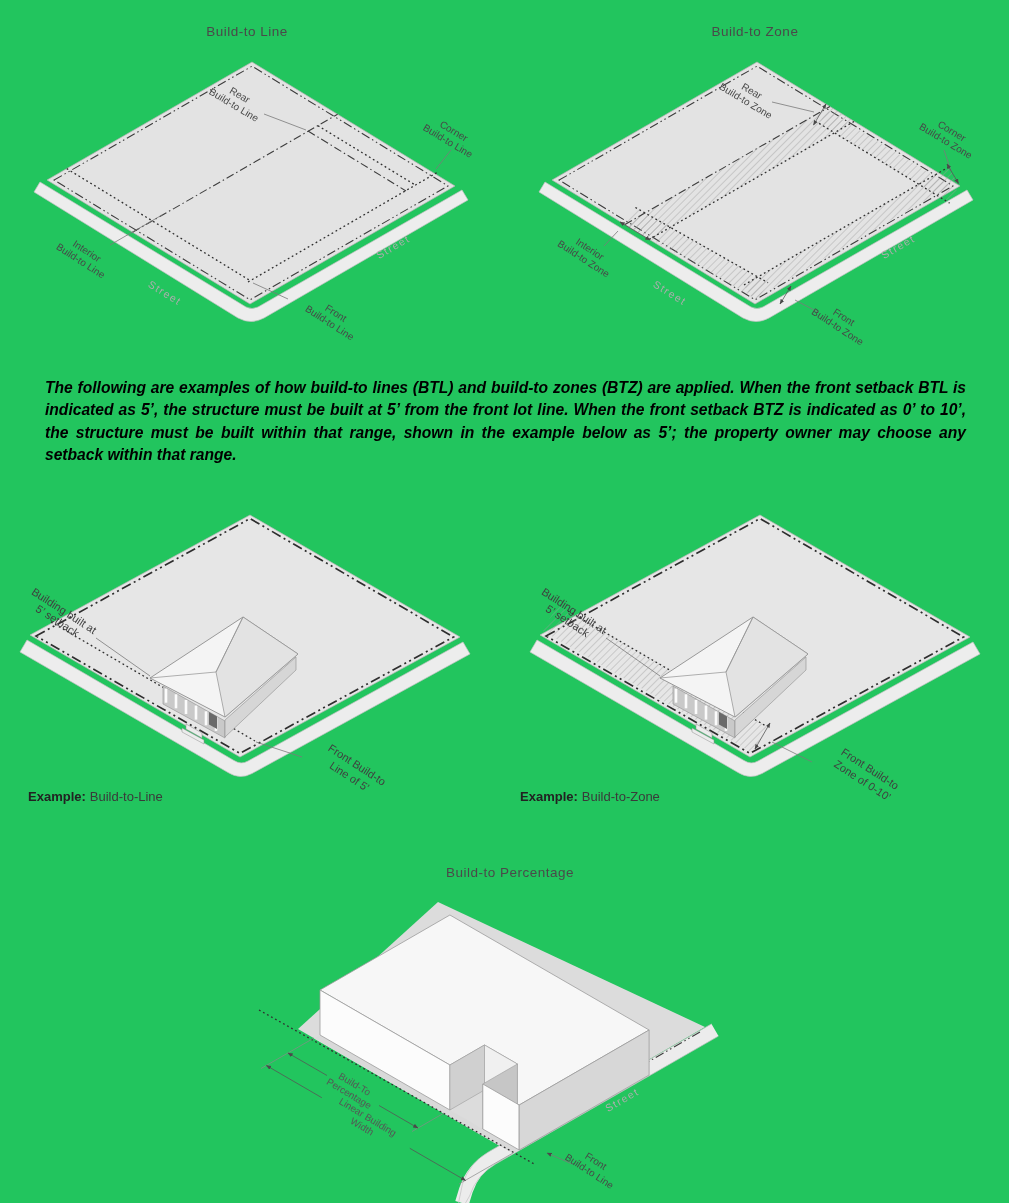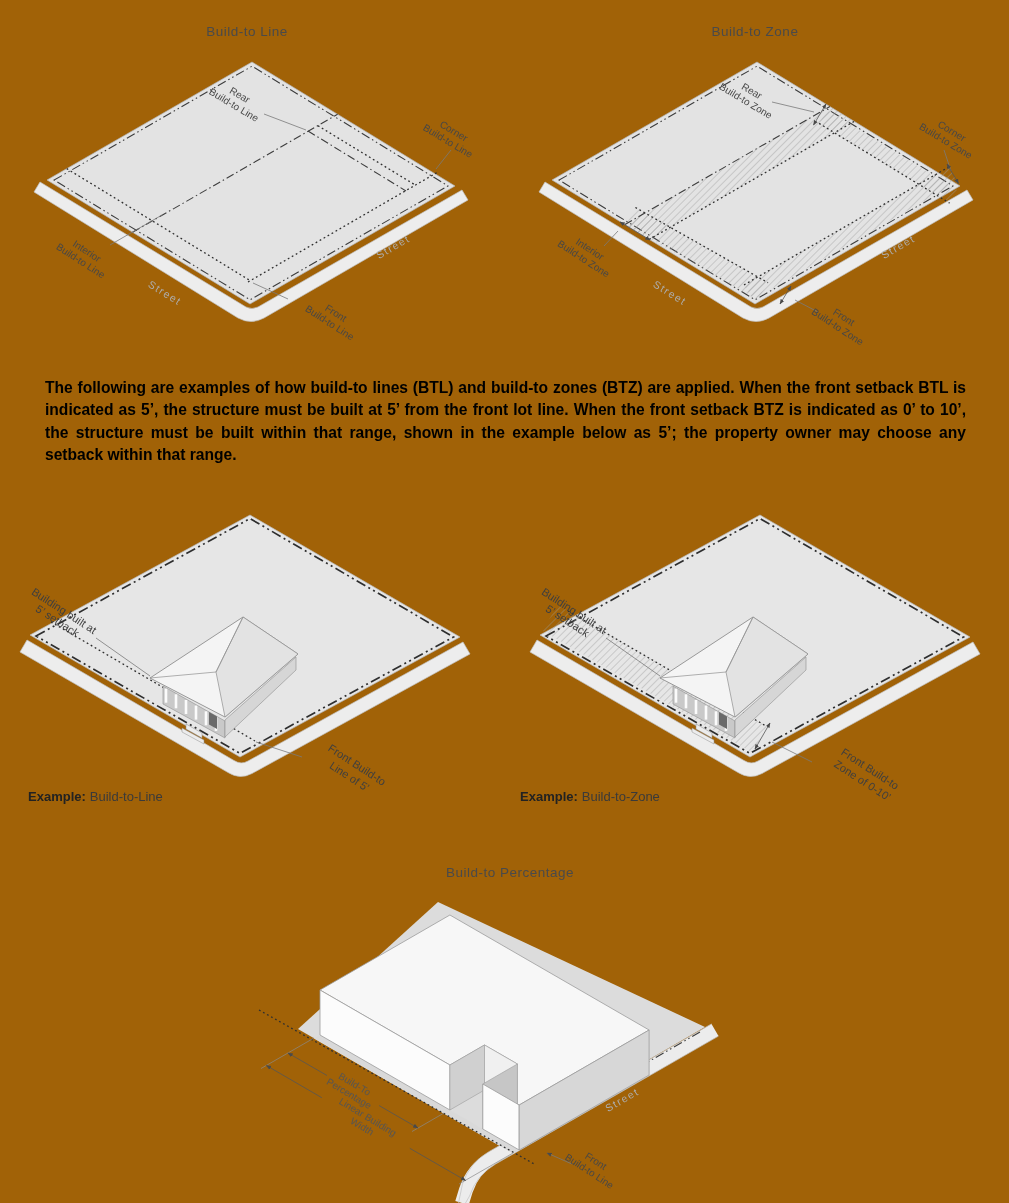--- a/index.html
+++ b/index.html
@@ -1,24 +1,24 @@
 <!DOCTYPE html>
 <html><head>
 <meta charset="utf-8">
 <style>
   html,body{margin:0;padding:0;background:#fff;}
-  #page{position:relative;width:1009px;height:1203px;background:#a16207;overflow:hidden;
+  #page{position:relative;width:1009px;height:1203px;background:#22c55e;overflow:hidden;
         font-family:"Liberation Sans",sans-serif;}
   svg{position:absolute;left:0;display:block;}
   #svg-top{top:0;}
   #svg-ex{top:480px;}
   #svg-btp{top:850px;}
   #para{position:absolute;top:377px;left:45px;width:921px;
         font-family:"Liberation Sans",sans-serif;
-        font-size:15.6px;font-weight:bold;
+        font-size:15.6px;font-weight:bold;font-style:italic;
         line-height:22.4px;text-align:justify;color:#000;}
   text{font-family:"Liberation Sans",sans-serif;}
   .dtitle{font-size:13.5px;fill:#4a4a4a;letter-spacing:.5px;text-anchor:middle;}
   .dlabel{font-size:10px;fill:#474747;text-anchor:middle;}
   .exlabel{font-size:11px;fill:#3f3f3f;text-anchor:middle;}
   .dimlabel{font-size:9.8px;fill:#555;text-anchor:middle;}
   .street{font-size:10.5px;fill:#adadad;letter-spacing:1.5px;text-anchor:middle;}
   .caption{font-size:13px;fill:#3a3a3a;}
   .capbold{font-weight:bold;fill:#222;}
   .lot{fill:#e3e3e3;stroke:#b3b3b3;stroke-width:.7;}

